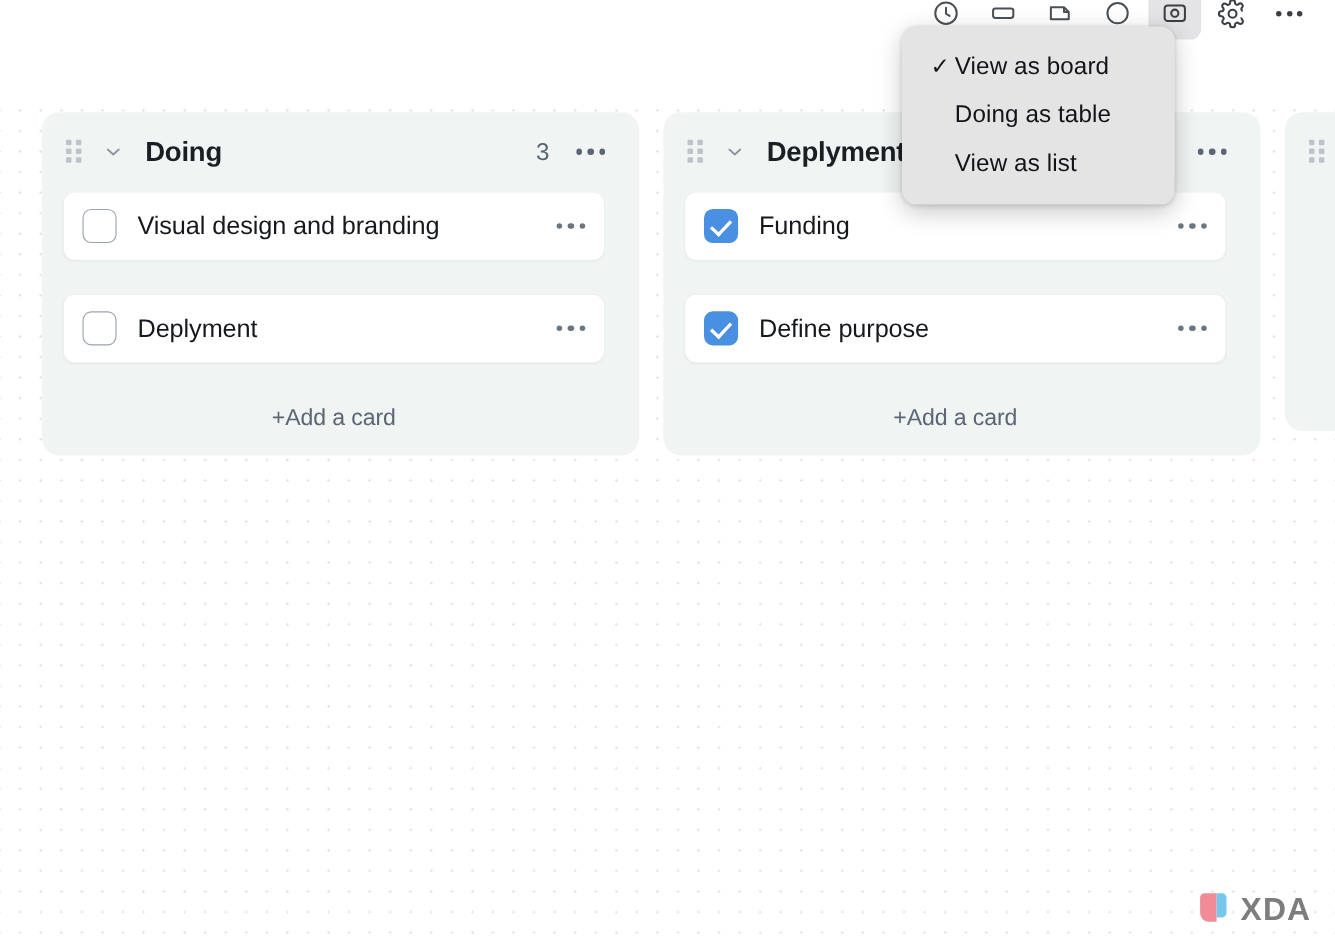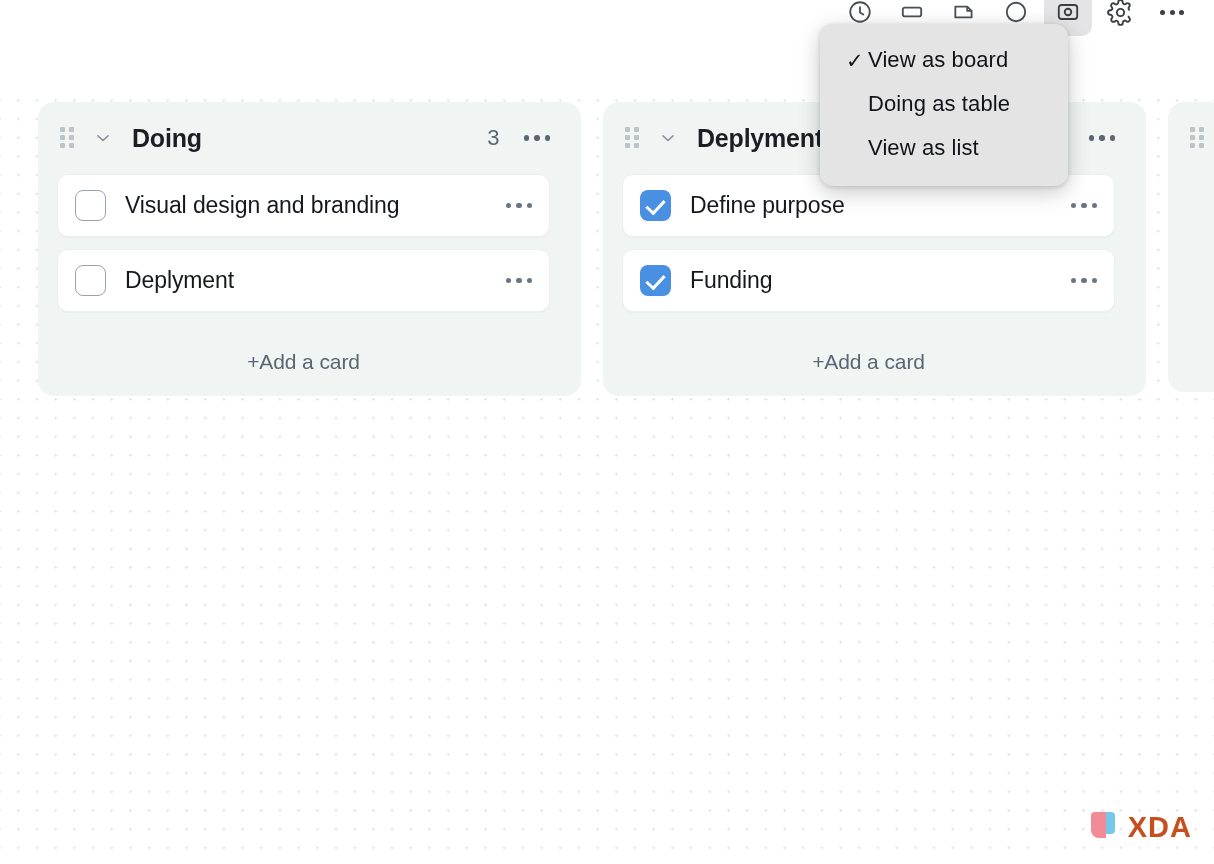--- a/index.html
+++ b/index.html
@@ -181,21 +181,21 @@
     background: #5b6573;
     display: block;
   }
   .kebab.light i { background: #6b7580; }
 
   
   .cards {
     padding: 0 19px;
     display: flex;
     flex-direction: column;
-    gap: 12px;
+    gap: 30px;
   }
   .card {
     background: #ffffff;
     border: 1px solid #eceff1;
     border-radius: 11px;
     height: 63px;
     display: flex;
     align-items: center;
     padding: 0 15px 0 17px;
     cursor: pointer;
@@ -267,21 +267,21 @@
   .wm-mark .b {
     position: absolute;
     left: 15px; top: 0;
     width: 9px; height: 22px;
     background: #6cc3ea;
     border-radius: 0 4px 4px 0;
   }
   .wm-text {
     font-size: 29px;
     font-weight: bold;
-    color: #c2410c;
+    color: #737373;
     letter-spacing: 1px;
     line-height: 1;
   }
 </style>
 </head>
 <body>
 
 <div id="app">
 
   <div class="canvas"></div>
@@ -431,32 +431,32 @@
           <i></i>
             <i></i>
             <i></i>
         </div>
       </div>
 
       <div class="cards">
 
         <div class="card">
           <div class="cbox checked"></div>
-          <div class="card-title">Define purpose</div>
+          <div class="card-title">Funding</div>
           <div class="card-spacer"></div>
           <div class="kebab light">
             <i></i>
               <i></i>
               <i></i>
           </div>
         </div>
 
         <div class="card">
           <div class="cbox checked"></div>
-          <div class="card-title">Funding</div>
+          <div class="card-title">Define purpose</div>
           <div class="card-spacer"></div>
           <div class="kebab light">
             <i></i>
               <i></i>
               <i></i>
           </div>
         </div>
 
       </div>
 

